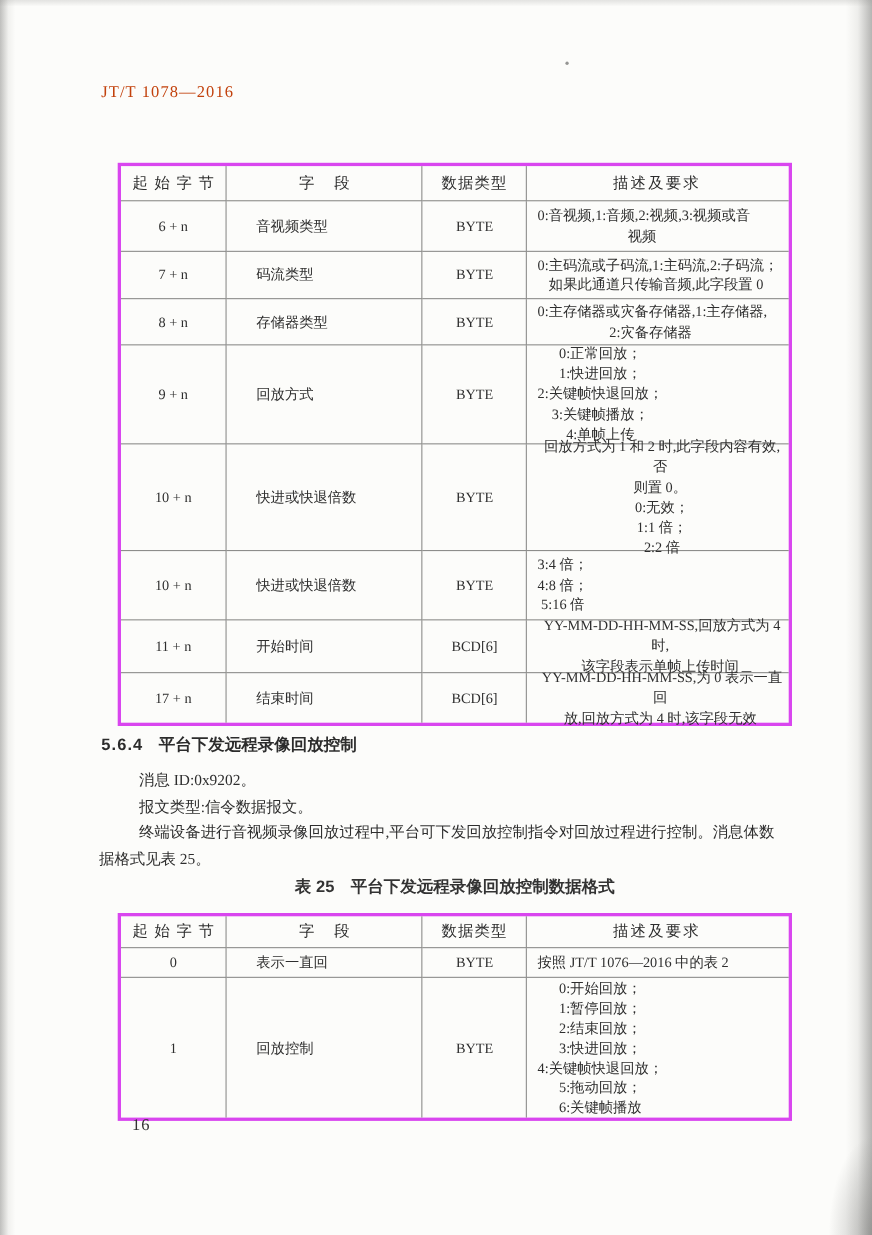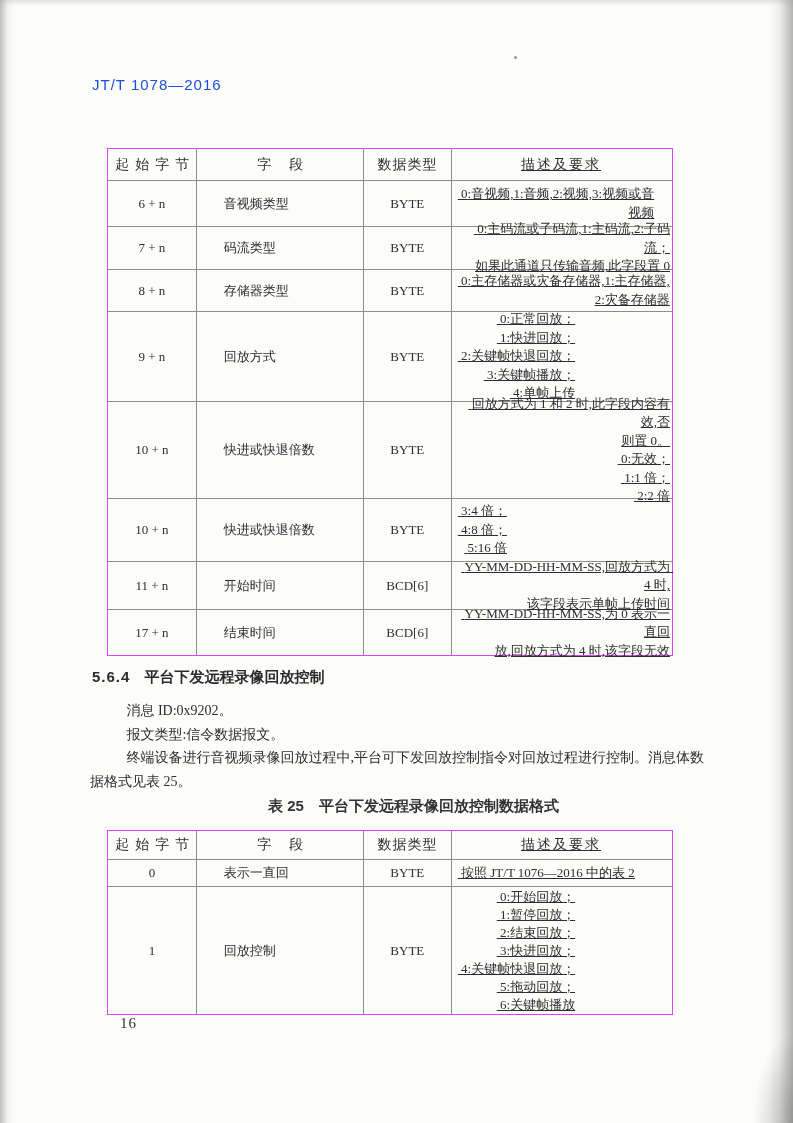--- a/index.html
+++ b/index.html
@@ -18,54 +18,54 @@
   .edge-right{position:absolute;right:0;top:0;width:24px;height:100%;
     background:linear-gradient(to left, rgba(120,120,118,0.55), rgba(180,180,176,0.20) 55%, rgba(255,255,255,0));}
   .edge-top{position:absolute;left:0;top:0;width:100%;height:6px;
     background:linear-gradient(to bottom, rgba(150,150,148,0.25), rgba(255,255,255,0));}
   .corner-br{position:absolute;right:0;bottom:0;width:40px;height:90px;
     background:radial-gradient(ellipse at bottom right, rgba(110,110,108,0.45), rgba(255,255,255,0) 70%);}
   .speck{position:absolute;left:514px;top:56px;width:3px;height:3px;border-radius:50%;background:#6a6a66;opacity:.7;}
 
   .doc-header{
     position:absolute;left:92px;top:76px;
-    font-family:Liberation Sans, sans-serif;
-    font-size:15px;letter-spacing:1px;color:#1d4ed8;
+    font-family:Liberation Serif, serif;
+    font-size:15px;letter-spacing:1px;color:#c2410c;
   }
   .caption{
     position:absolute;left:107px;width:613px;text-align:center;
     font-family:"Liberation Sans","DejaVu Sans",sans-serif;
     font-weight:bold;font-size:15px;color:#333;
   }
   .cap24{top:118px;}
   .cap25{top:797px;}
 
   .dtable{
-    position:absolute;left:107px;width:566px;
-    border:1px solid #d946ef;
+    position:absolute;left:107px;width:613px;
+    border:3px solid #d946ef;
     box-sizing:border-box;
     background:transparent;
   }
   .t24{top:148px;}
   .t25{top:830px;}
   .tr{display:flex;box-sizing:border-box;}
   .td{
     box-sizing:border-box;
     border-right:1px solid #8d8d8b;
     border-bottom:1px solid #8d8d8b;
     display:flex;align-items:center;justify-content:center;
     font-size:13px;color:#2e2e2e;
   }
   .tr:last-child .td{border-bottom:none;}
   .td:last-child{border-right:none;}
   .c1{width:97px;}
   .c2{width:180px;justify-content:flex-start;padding-left:27px;}
   .c3{width:96px;}
   .c4{width:240px;justify-content:flex-start;padding-left:6px;padding-right:2px;
-      font-size:13px;line-height:18.5px;white-space:pre-wrap;text-align:right;text-decoration:underline;}
+      font-size:13px;line-height:18.5px;white-space:pre-wrap;text-align:center;}
   .t25 .c4{line-height:18px;}
   .head .td{font-size:14px;justify-content:center;padding-left:0;white-space:normal;line-height:normal;}
   .hstart{letter-spacing:6px;padding-left:6px !important;}
   .hfield{letter-spacing:18px;padding-left:18px !important;}
   .htype{letter-spacing:1px;font-family:Liberation Serif, serif;}
   .hdesc{letter-spacing:2px;}
 
   .sec-heading{
     position:absolute;left:92px;top:668px;
     font-family:"Liberation Sans","DejaVu Sans",sans-serif;

